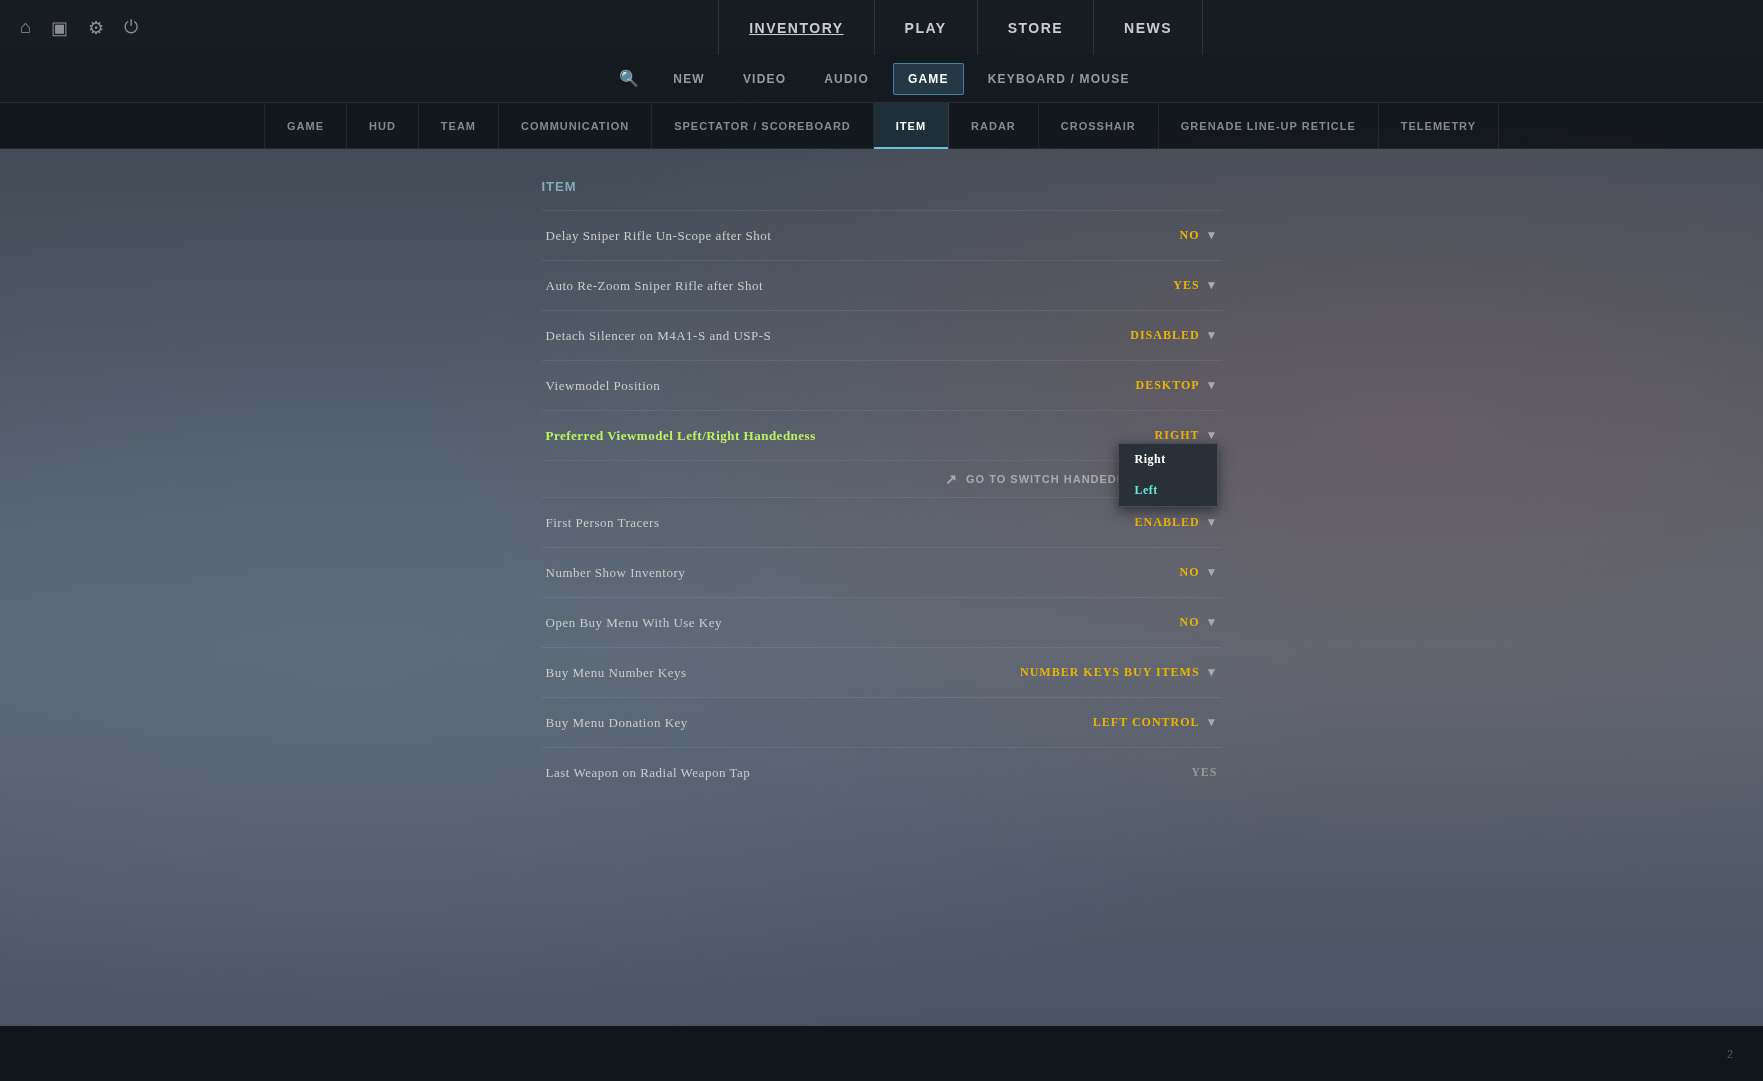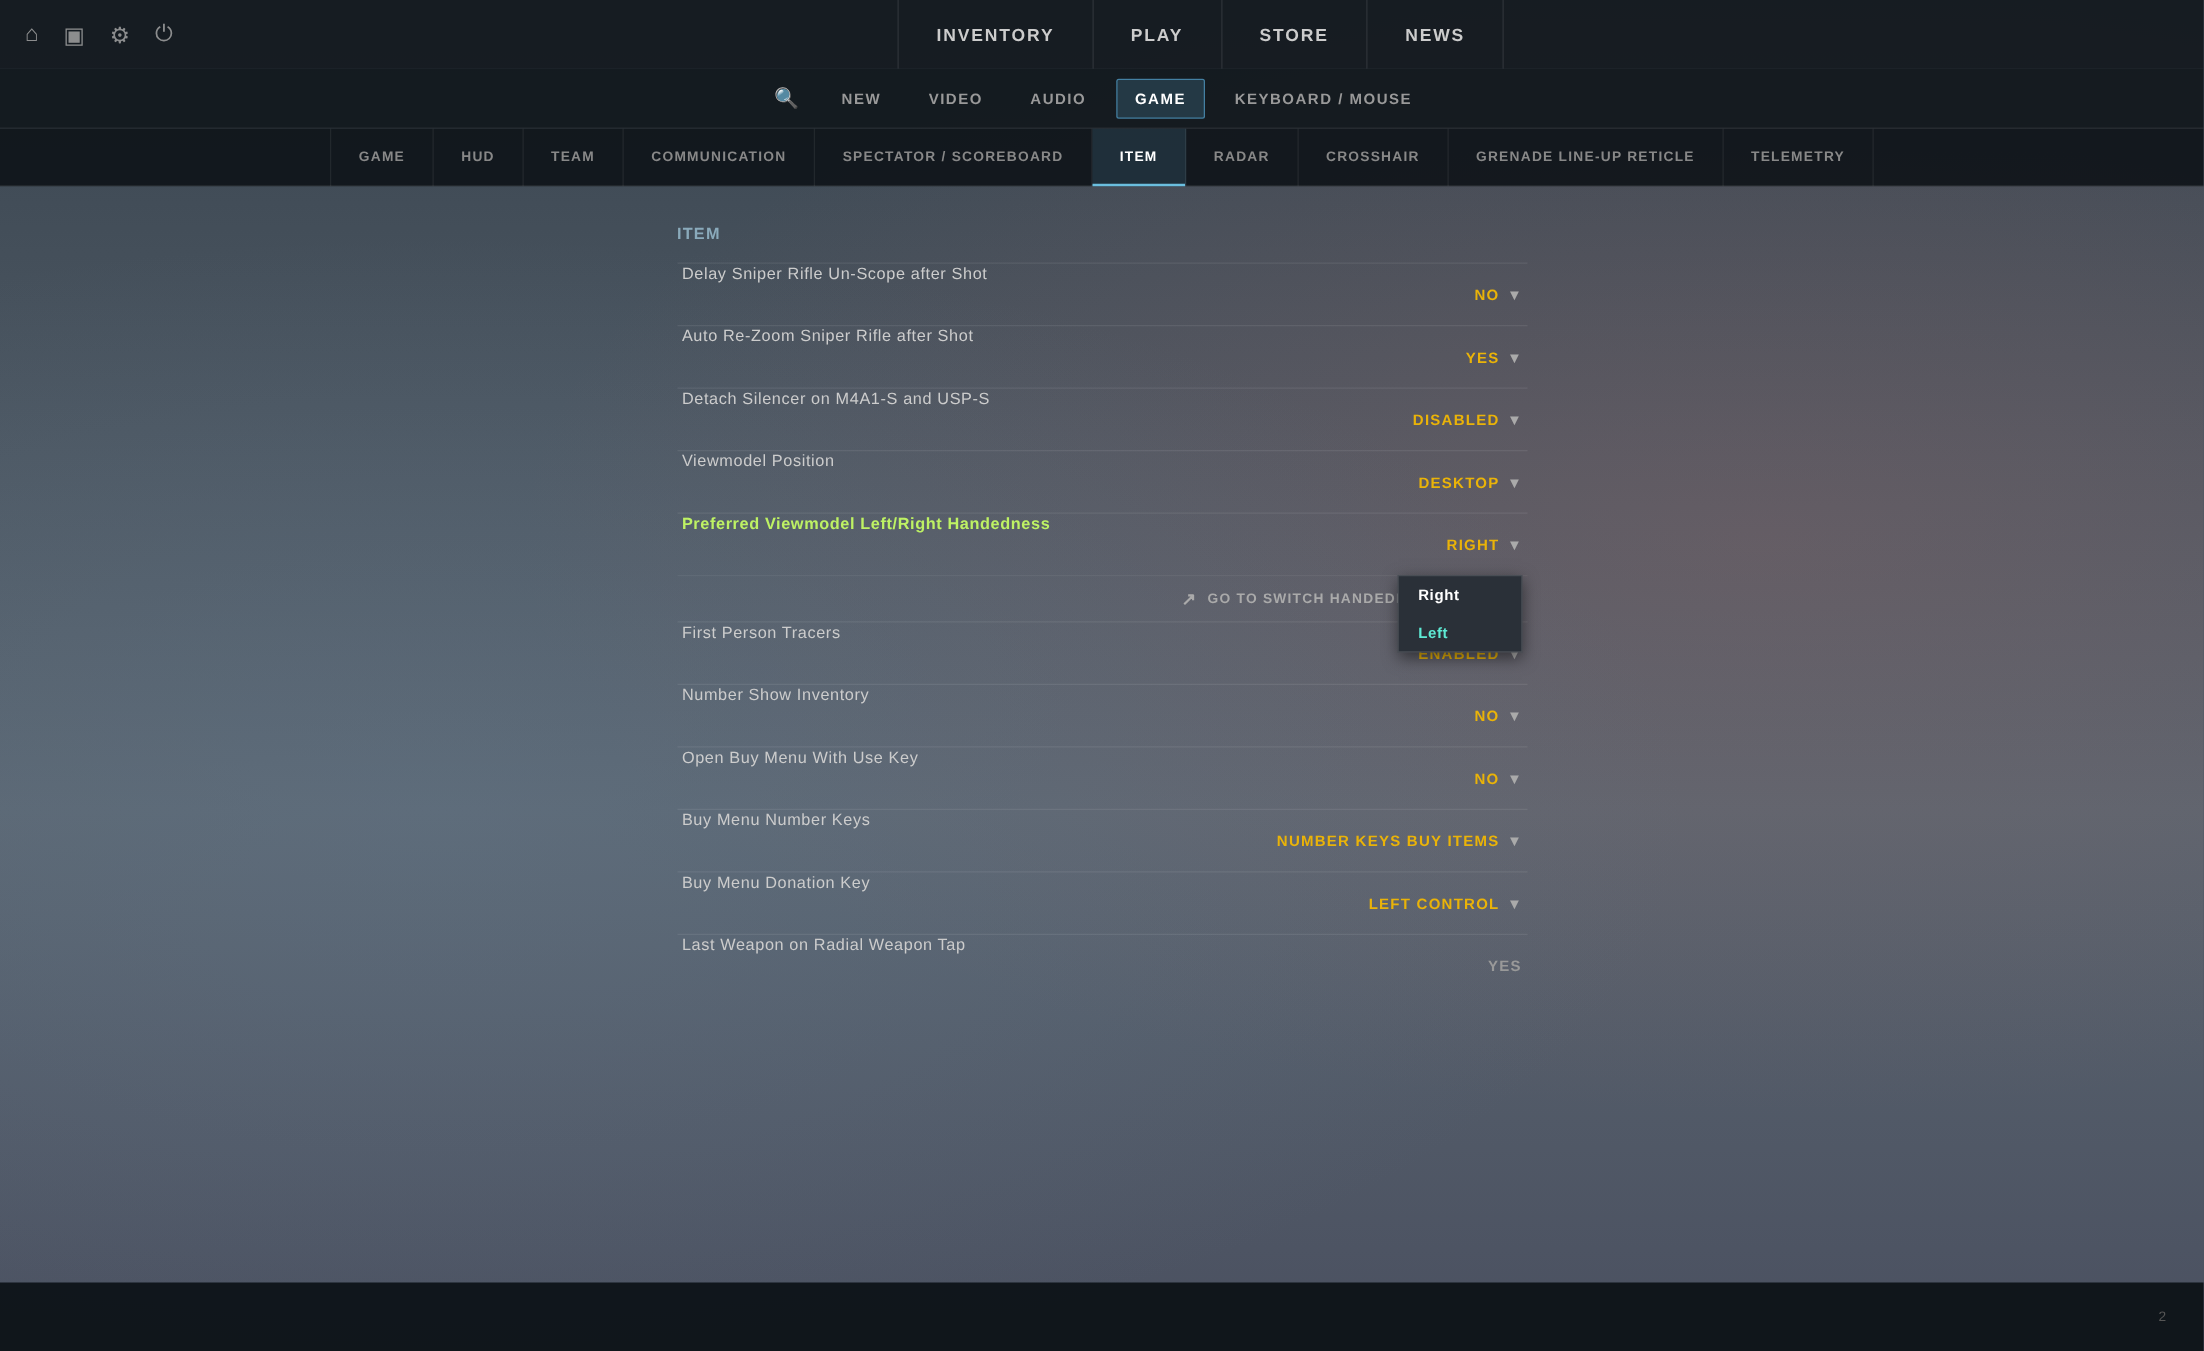--- a/index.html
+++ b/index.html
@@ -63,21 +63,21 @@
       letter-spacing: 1.5px;
       text-transform: uppercase;
       padding: 0 30px;
       height: 55px;
       display: flex;
       align-items: center;
       cursor: pointer;
       position: relative;
       border-right: 1px solid rgba(255,255,255,0.1);
     }
-    .main-nav-item:first-child { border-left: 1px solid rgba(255,255,255,0.1); }
+    .main-nav-item:first-child { border-left: 1px solid rgba(255,255,255,0.1); text-decoration: underline; }
 
     
     .second-nav {
       position: relative;
       z-index: 10;
       background: rgba(15,20,25,0.88);
       height: 48px;
       display: flex;
       align-items: center;
       justify-content: center;
@@ -164,24 +164,26 @@
       font-size: 13px;
       font-weight: bold;
       letter-spacing: 1px;
       text-transform: uppercase;
       margin-bottom: 8px;
       padding-bottom: 8px;
     }
 
     .setting-row {
       display: flex;
+      align-items: center;
       justify-content: space-between;
       height: 50px;
       border-top: 1px solid rgba(255,255,255,0.08);
       padding: 0 4px;
+      font-family: Liberation Serif, serif;
     }
 
     .setting-label {
       color: #ccc;
       font-size: 13px;
       letter-spacing: 0.5px;
     }
 
     .setting-label.bold {
       color: #bef264;

